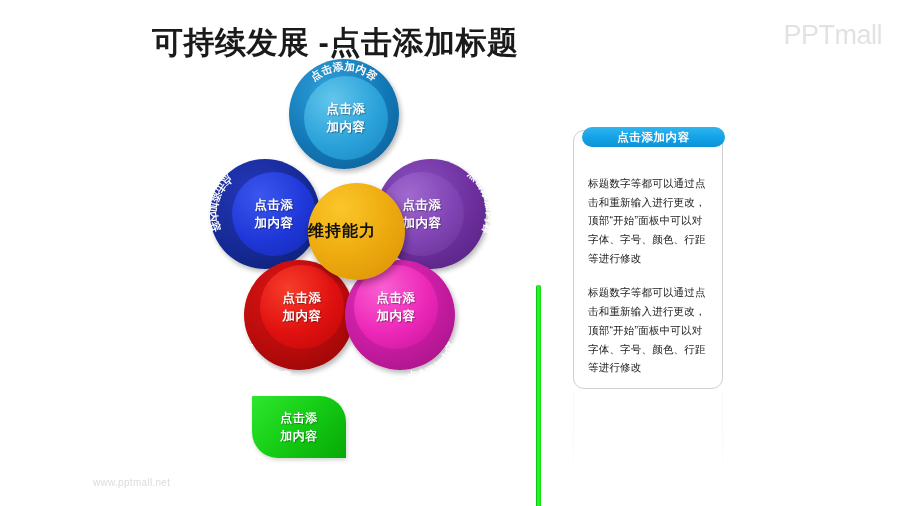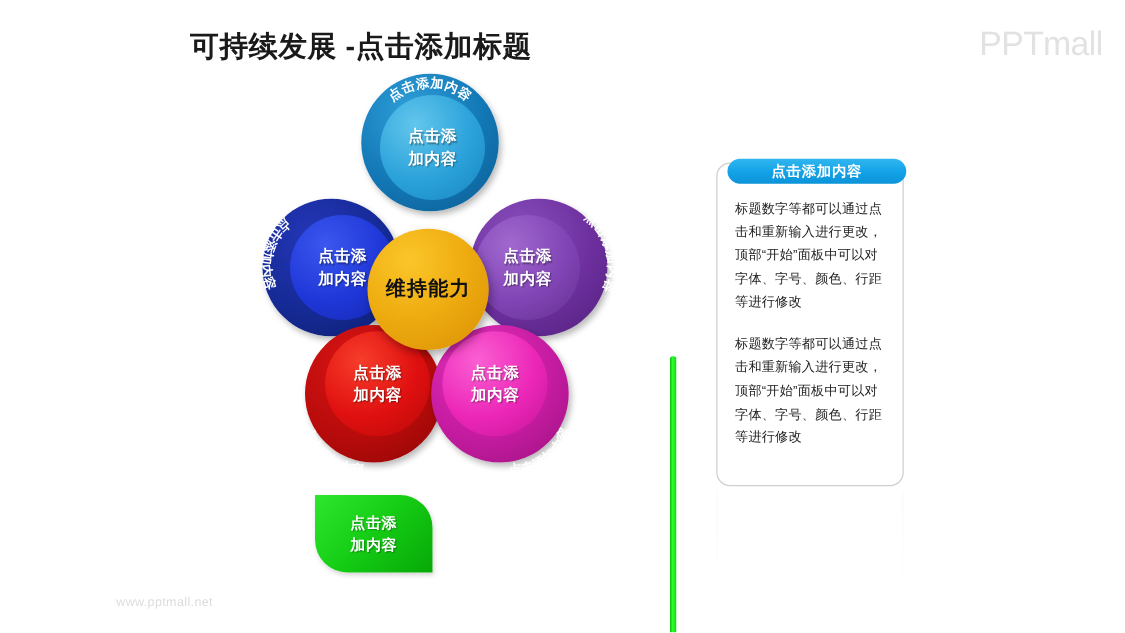--- a/index.html
+++ b/index.html
@@ -17,21 +17,21 @@
     height: 506px;
     background: #ffffff;
     overflow: hidden;
   }
 
   
   #page-title {
     position: absolute;
     left: 152px;
     top: 22px;
-    font-size: 23px;
+    font-size: 31px;
     font-weight: bold;
     color: #1a1a1a;
     letter-spacing: 0.5px;
     white-space: nowrap;
   }
 
   
   #brand-logo {
     position: absolute;
     right: 18px;
@@ -157,28 +157,28 @@
     background: radial-gradient(circle at 36% 28%, #e032ba 0%, #c51ba0 55%, #9c1280 100%);
   }
   #petal-bottom-right .inner {
     left: 9px; top: 5px;
     background: radial-gradient(circle at 34% 28%, #fa5fd2 0%, #ec27b8 55%, #c41499 100%);
   }
 
   
   #center-hub {
     position: absolute;
-    left: 104px; top: 128px;
+    left: 118px; top: 128px;
     width: 97px; height: 97px;
     border-radius: 50%;
     background: radial-gradient(circle at 34% 26%, #fbc62a 0%, #eeac10 48%, #d98f04 100%);
     box-shadow: 2px 4px 7px rgba(0,0,0,0.32);
     display: flex;
     align-items: center;
-    justify-content: center;
+    justify-content: flex-start;
     z-index: 6;
   }
   #center-hub .hub-label {
     font-size: 16px;
     font-weight: bold;
     color: #111111;
     letter-spacing: 1px;
     white-space: nowrap;
   }
 
@@ -239,21 +239,21 @@
     position: absolute;
     left: 588px;
     top: 158px;
     width: 122px;
     font-size: 10.5px;
     color: #1c1c1c;
     line-height: 1.78;
     letter-spacing: 0.2px;
   }
   #panel-body p {
-    margin: 0 0 15px 0;
+    margin: 16px 0 15px 0;
   }
   #panel-body p:last-child { margin-bottom: 0; }
 
   
   #panel-reflection {
     position: absolute;
     left: 573px;
     top: 393px;
     width: 150px;
     height: 96px;

